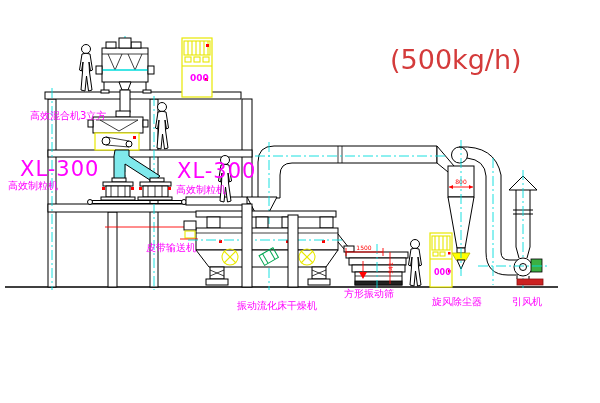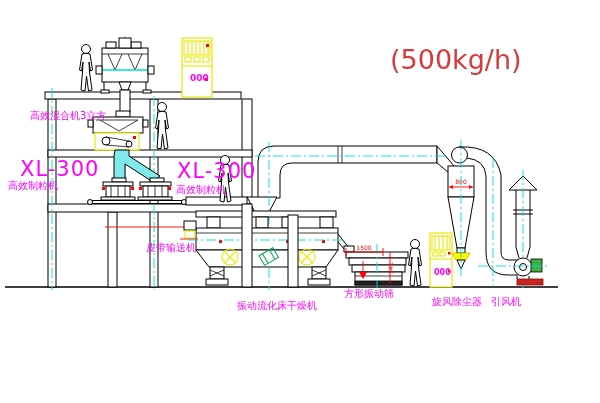--- a/index.html
+++ b/index.html
@@ -270,15 +270,15 @@
 <div class="lbl big" style="left:177px;top:161px;">XL-300</div>
 <div class="lbl sm" style="left:176px;top:185px;">高效制粒机</div>
 
 <div class="lbl sm" style="left:146px;top:212px;margin-top:31px;">皮带输送机</div>
 
 <div class="lbl sm" style="left:237px;top:301px;">振动流化床干燥机</div>
 
 <div class="lbl sm" style="left:344px;top:289px;">方形振动筛</div>
 
 <div class="lbl sm" style="left:432px;top:297px;">旋风除尘器</div>
-<div class="lbl sm" style="left:491px;top:297px;">引风机</div>
+<div class="lbl sm" style="left:512px;top:297px;">引风机</div>
 
 </div>
 
 </body></html>

